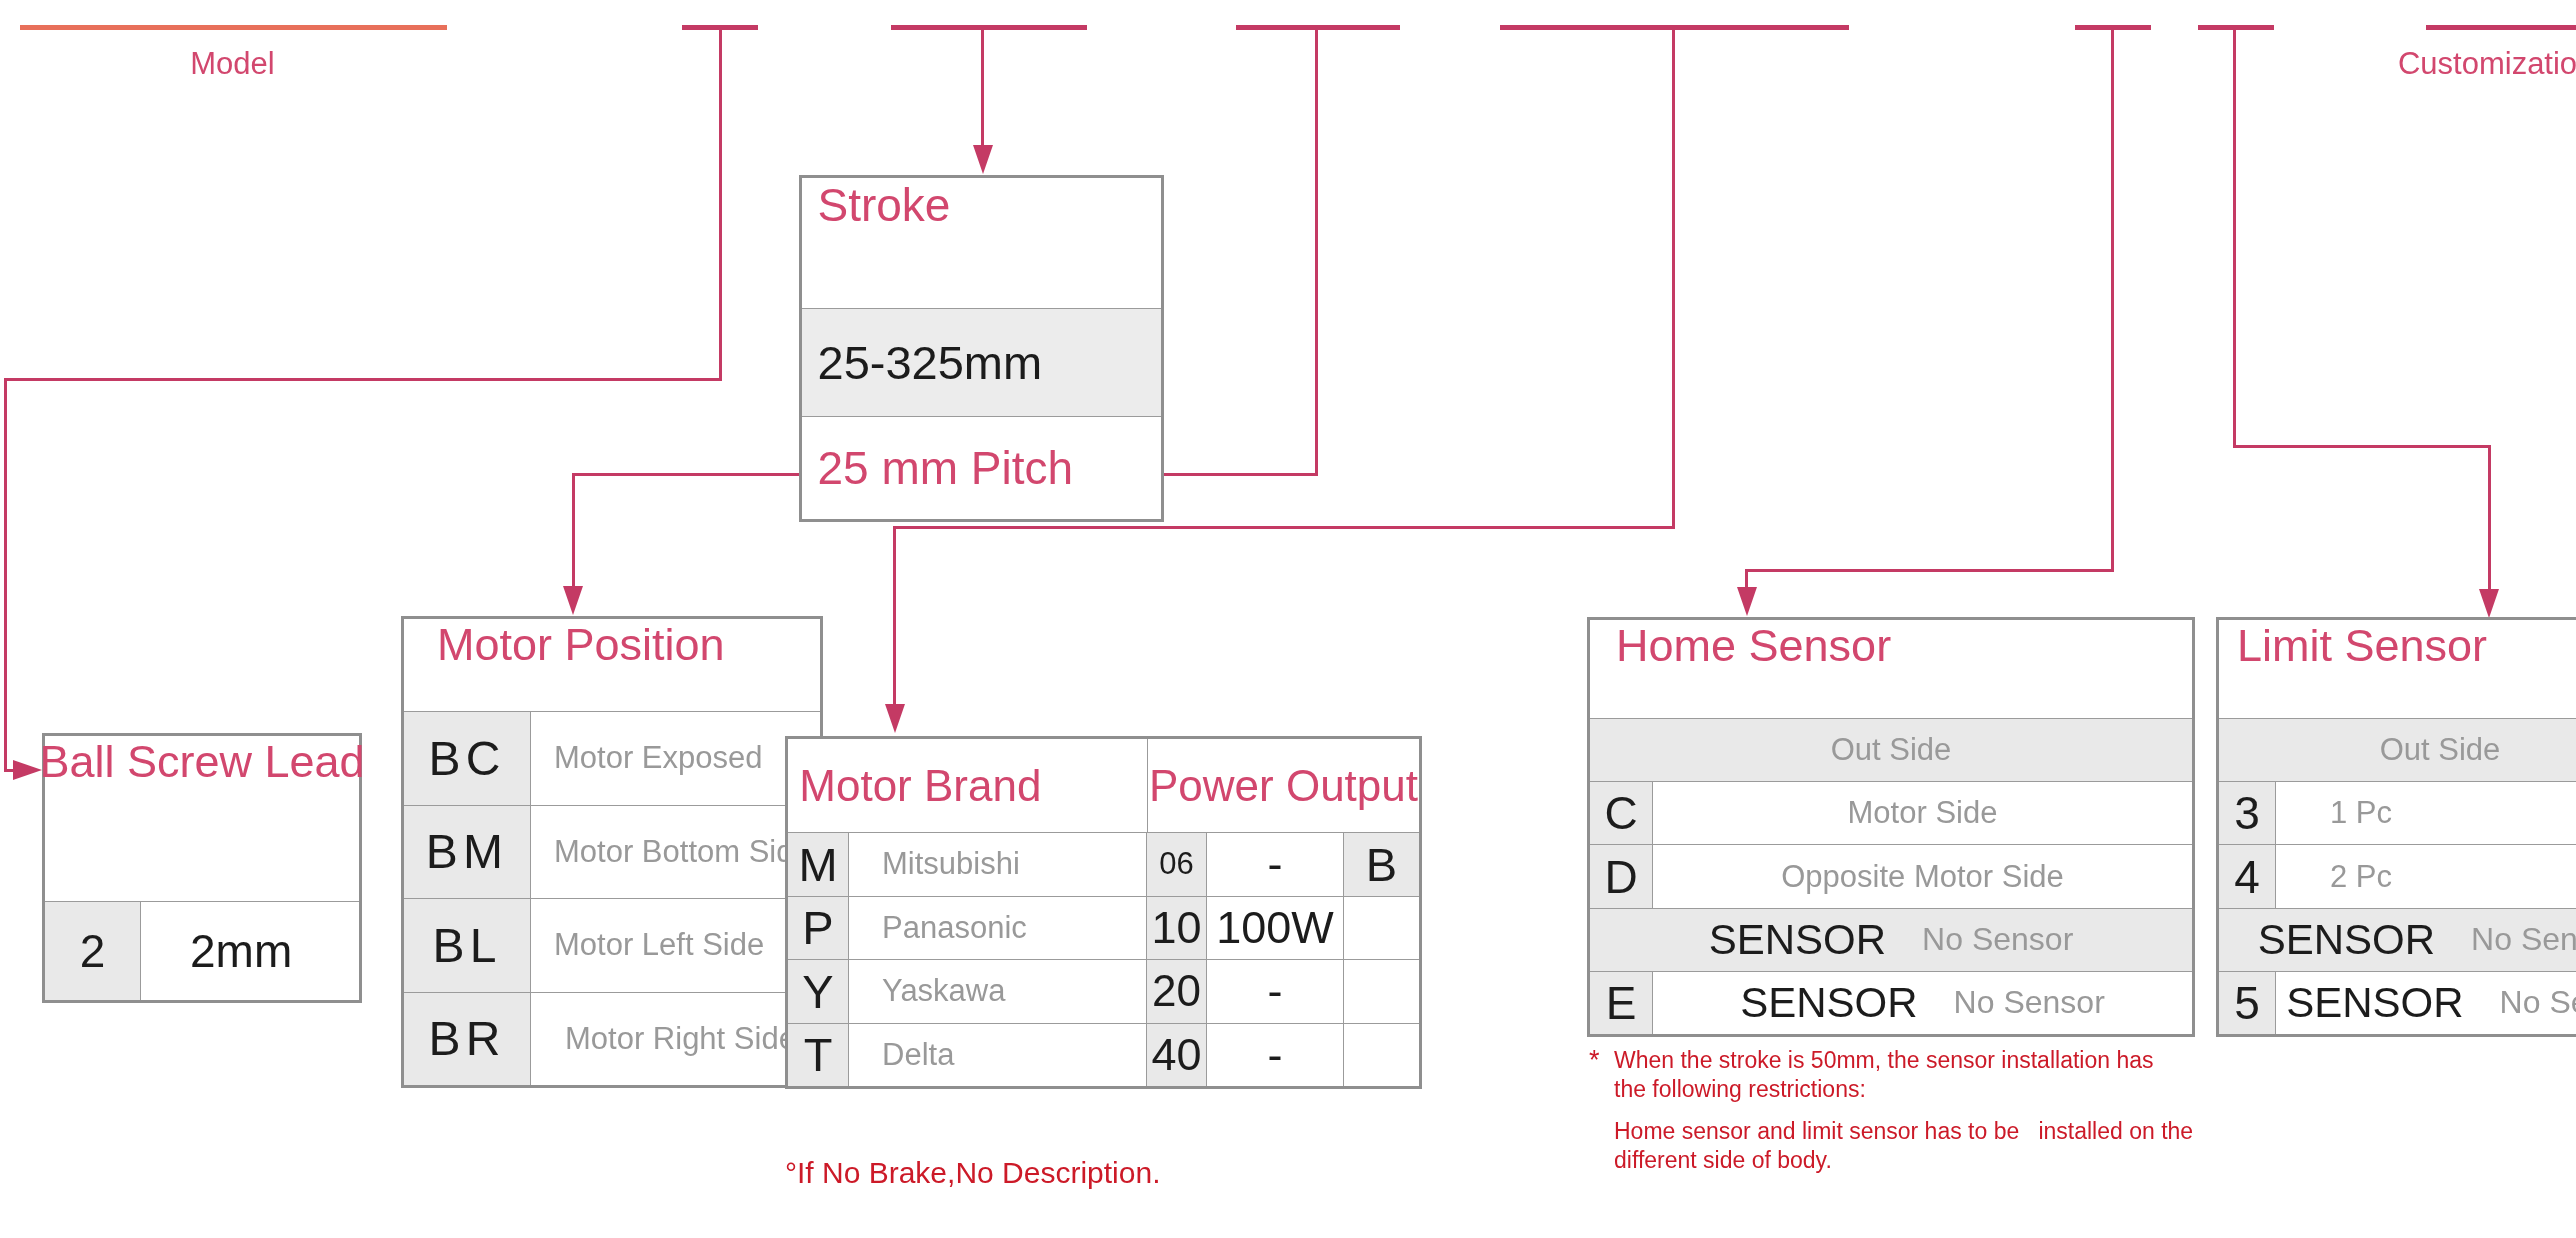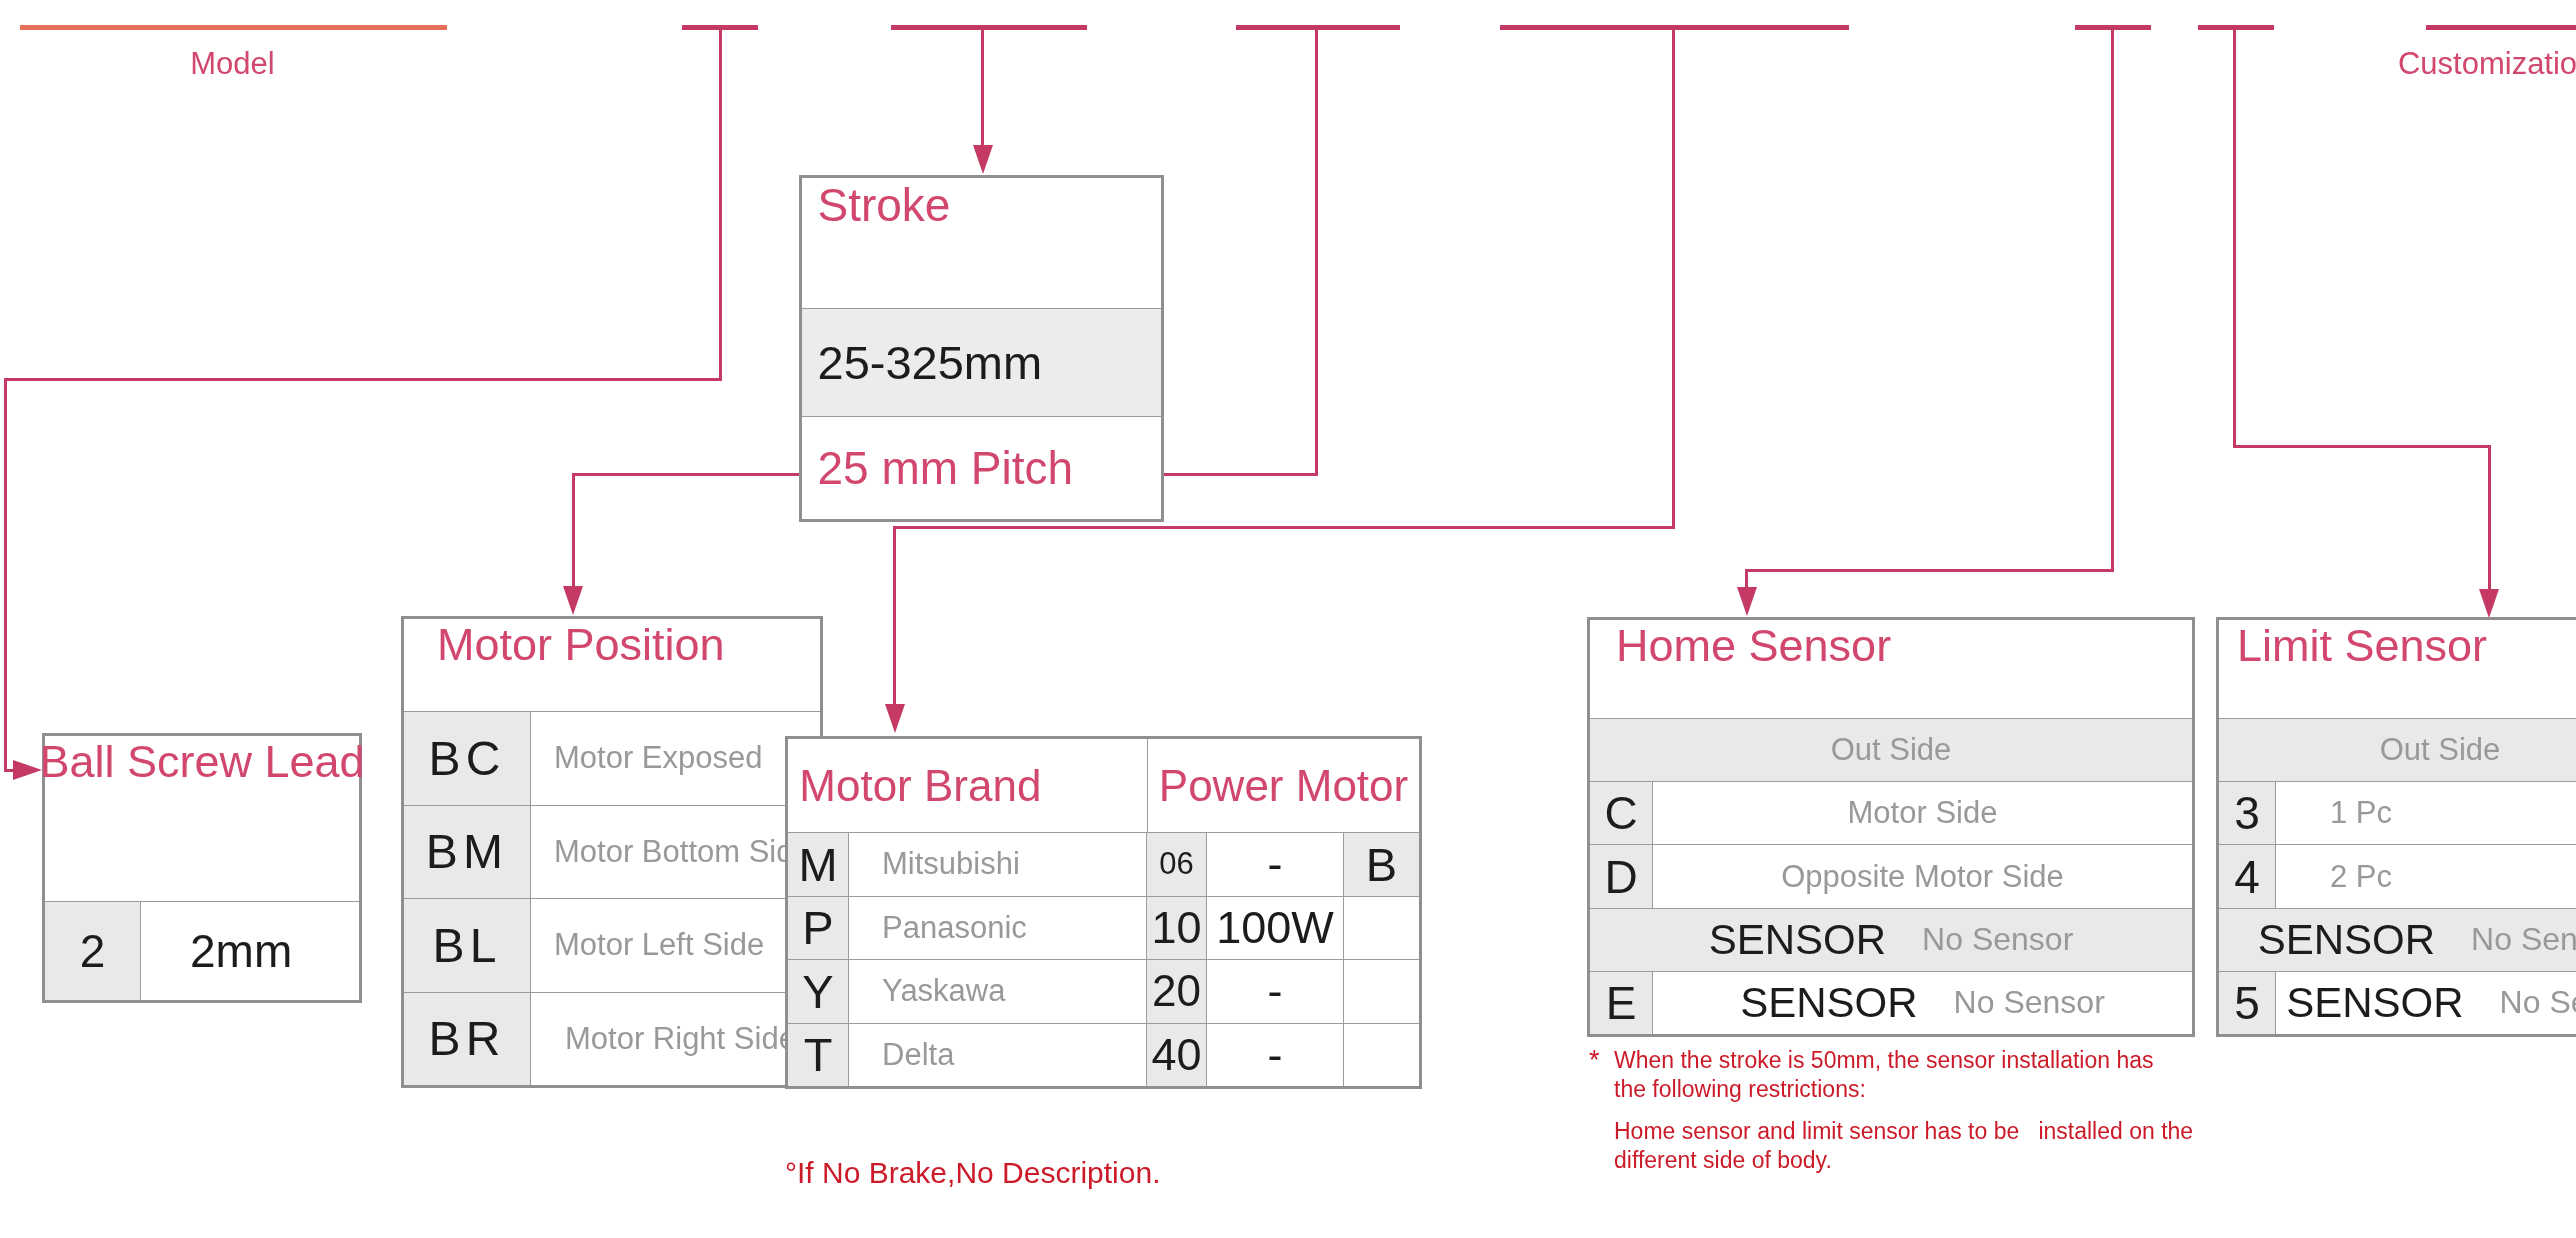--- a/index.html
+++ b/index.html
@@ -127,21 +127,21 @@
       <div class="cell grow desc" style="padding-left:34px;">Motor Right Side</div>
     </div>
   </div>
 
   <div class="tbl" style="left:785px;top:736px;width:637px;height:353px;">
     <div class="hdr" style="height:93px;font-size:44px;">
       <div class="cell divR" style="width:360px;height:100%;padding-left:11.3px;box-sizing:border-box;">
         <span>Motor Brand</span>
       </div>
       <div class="cell c-center grow" style="height:100%;">
-        <span>Power Motor</span>
+        <span>Power Output</span>
       </div>
     </div>
     <div class="band grow">
       <div class="cell c-center graybg divR code" style="width:60px;font-size:47px;">M</div>
       <div class="cell divR desc" style="width:298px;padding-left:33px;box-sizing:border-box;">Mitsubishi</div>
       <div class="cell c-center graybg divR val" style="width:59px;font-size:31px;">06</div>
       <div class="cell c-center divR val" style="width:136px;font-size:45px;">-</div>
       <div class="cell c-center grow graybg val" style="font-size:47px;">B</div>
     </div>
     <div class="band grow">

